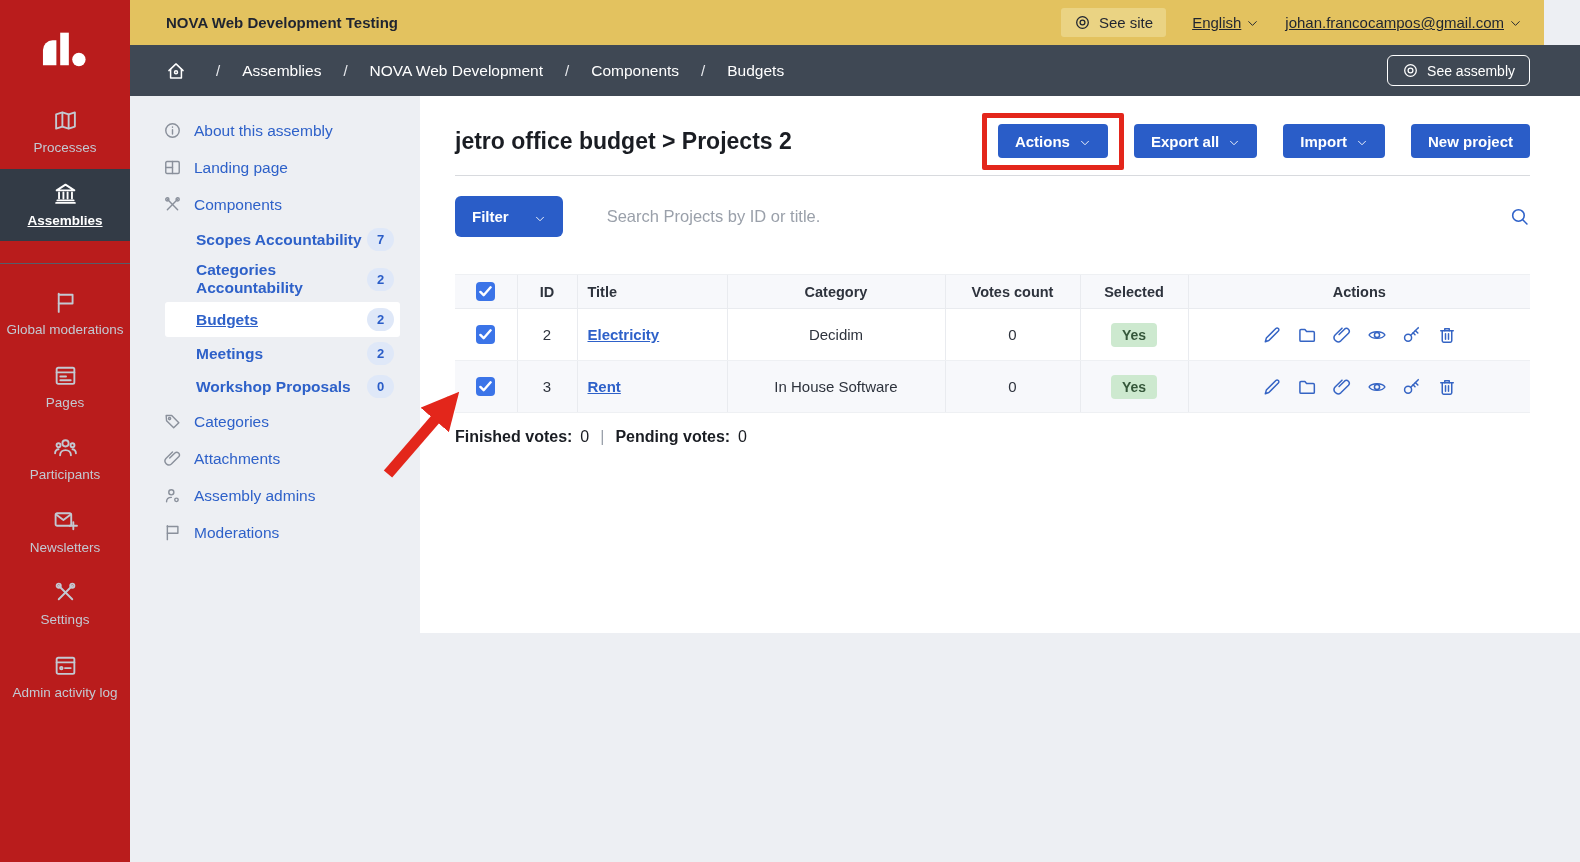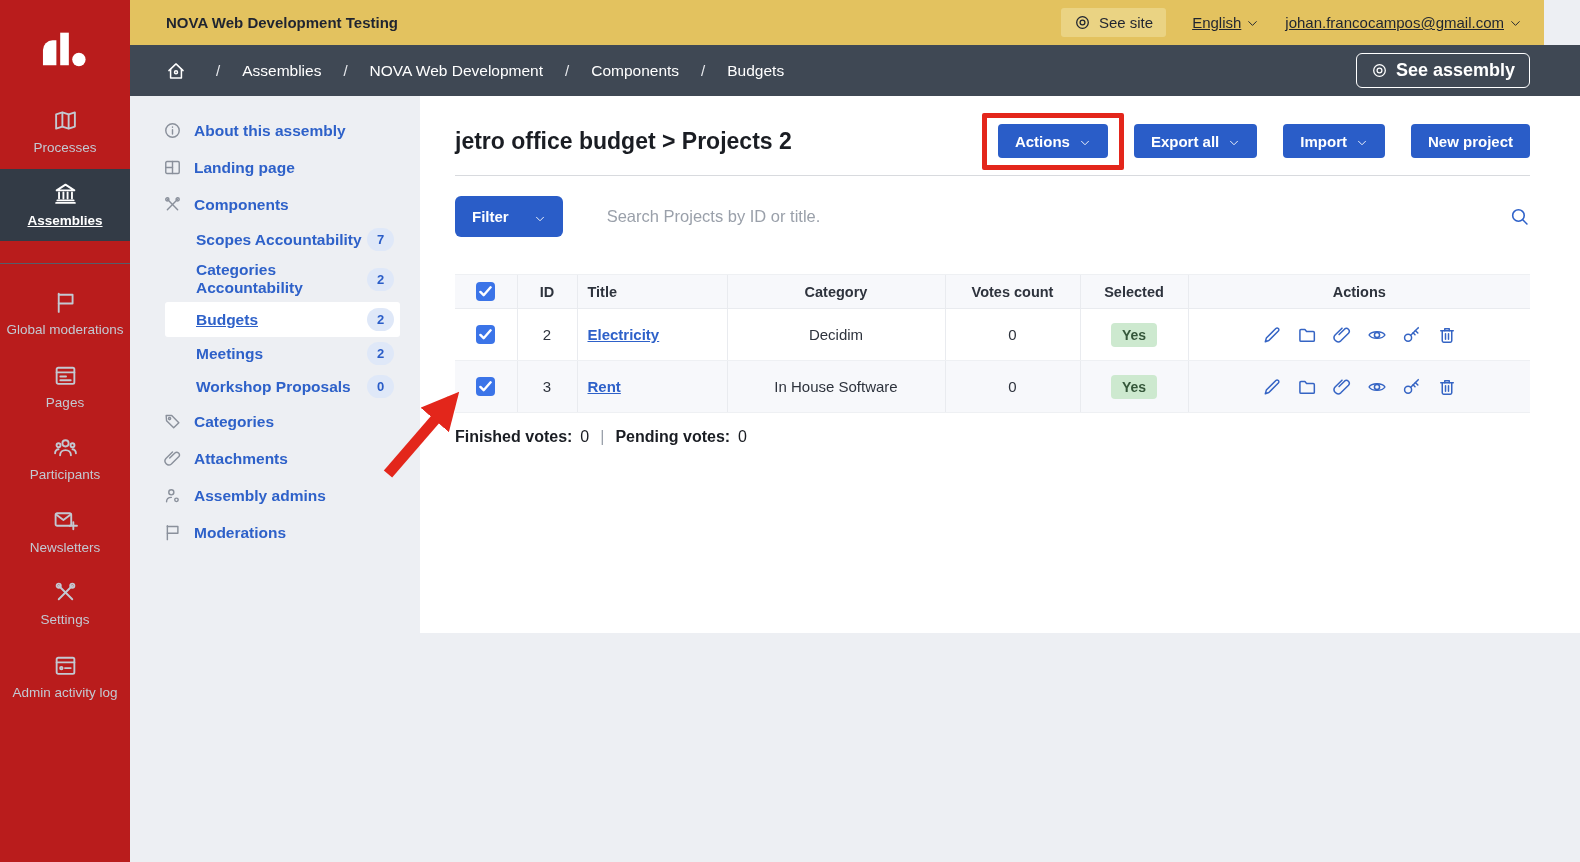--- a/index.html
+++ b/index.html
@@ -28,26 +28,26 @@
   .tb-ic svg { width:100%; height:100%; }
   .chev { width:13px; height:13px; display:inline-block; }
   .chev svg { width:100%; height:100%; }
 
   
   .crumbbar { position:absolute; left:130px; top:45px; width:1450px; height:51px; background:#3f4854; display:flex; align-items:center; padding:0 50px 0 36px; color:#fff; z-index:4; }
   .crumb-home { width:20px; height:20px; margin-right:8px; cursor:pointer; }
   .crumb-home svg { width:100%; height:100%; }
   .crumb-sep { margin:0 22px; color:#e8eaee; font-size:15px; }
   .crumb { font-size:15.5px; color:#fff; cursor:pointer; }
-  .see-assembly { margin-left:auto; display:flex; align-items:center; gap:8px; border:1px solid #fff; border-radius:6px; padding:6px 14px; font-size:18px; font-weight:700; color:#fff; cursor:pointer; }
+  .see-assembly { margin-left:auto; display:flex; align-items:center; gap:8px; border:1px solid #fff; border-radius:6px; padding:6px 14px; font-size:14px; font-weight:400; color:#fff; cursor:pointer; }
 
   
   .workspace { position:absolute; left:130px; top:96px; width:1450px; height:766px; display:flex; align-items:flex-start; }
   .subnav { width:290px; padding:16px 0 0 0; flex:none; }
-  .sn-item { display:flex; align-items:center; gap:12px; padding:9px 0 9px 33px; color:#2e61c9; font-size:15.5px; font-weight:700; cursor:pointer; }
+  .sn-item { display:flex; align-items:center; gap:12px; padding:9px 0 9px 33px; color:#2e61c9; font-size:15.5px; font-weight:400; cursor:pointer; }
   .sn-ic { width:19px; height:19px; color:#8a909b; flex:none; }
   .sn-ic svg { width:100%; height:100%; }
   .sn-sub { display:flex; align-items:center; padding:5px 26px 5px 66px; color:#2e61c9; font-size:15.5px; font-weight:600; cursor:pointer; }
   .sn-sub .sn-count { margin-left:auto; background:#dfe8f8; color:#2a5dc8; border-radius:12px; min-width:27px; height:23px; display:flex; align-items:center; justify-content:center; font-size:13px; font-weight:700; }
   .sn-sub.active { background:#fff; margin:0 20px 0 35px; padding:6px 6px 6px 31px; border-radius:3px; }
   .sn-sub.active .sn-label { text-decoration:underline; font-weight:700; }
 
   
   .main-panel { flex:1; background:#fff; height:537px; padding:28px 50px 0 35px; }
   .page-header { display:flex; align-items:center; }

